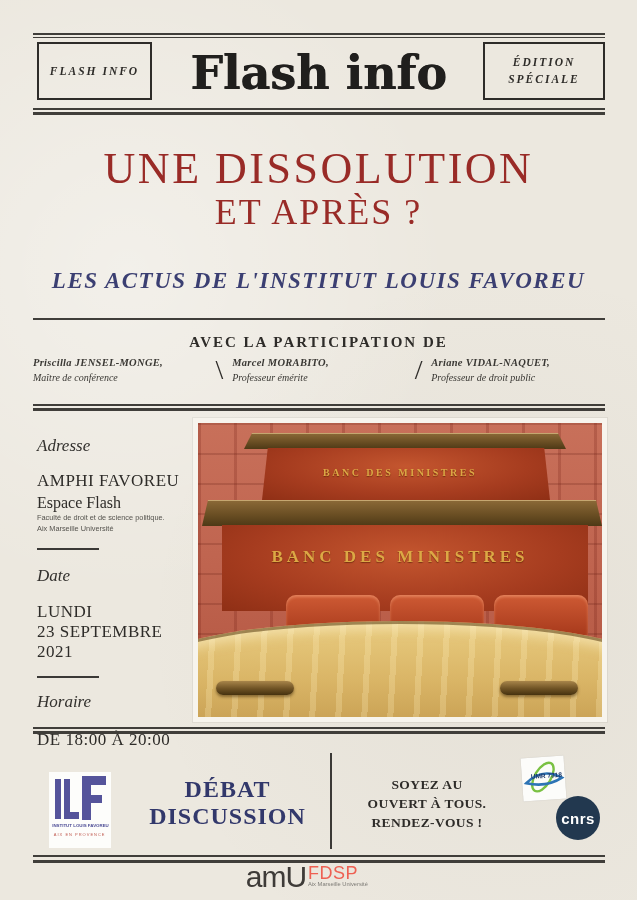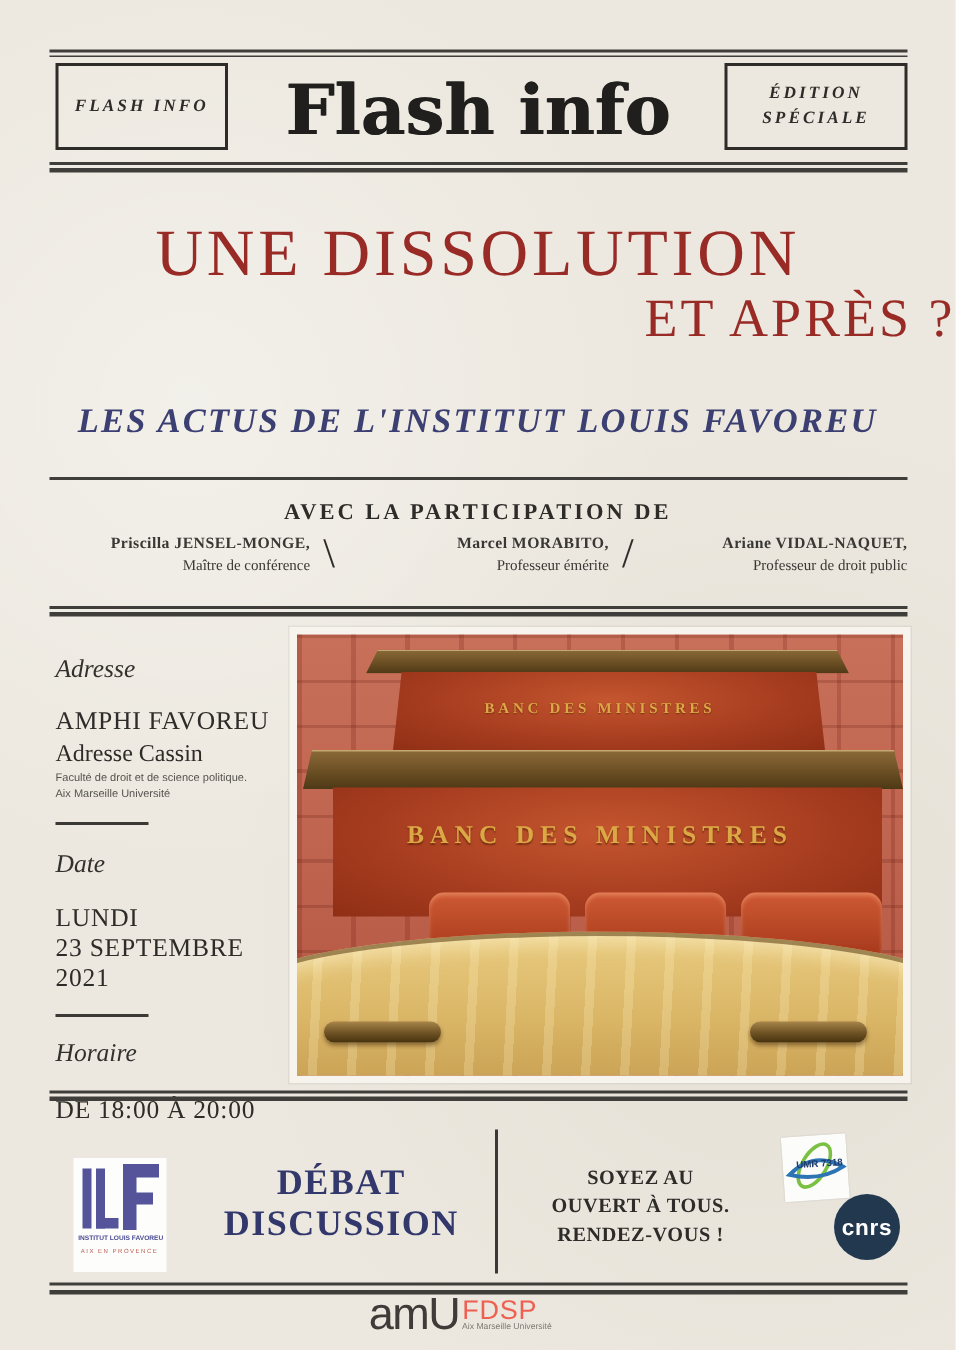--- a/index.html
+++ b/index.html
@@ -23,31 +23,31 @@
            font-style:italic; font-weight:bold; letter-spacing:2px; font-size:11.5px; line-height:17px; }
   .badge-left { left:37px; width:115px; }
   .badge-right { left:483px; width:122px; }
   .masthead-title { position:absolute; top:48px; left:0; right:0; text-align:center;
            font-family:"DejaVu Serif", serif; font-weight:bold; font-size:46px; line-height:50px;
            letter-spacing:0px; color:#201F1D; text-shadow:.6px 0 #201F1D; }
 
   
   .headline1 { position:absolute; top:143px; left:0; right:0; text-align:center;
            font-size:44px; letter-spacing:2.5px; color:#992B27; font-weight:500; }
-  .headline2 { position:absolute; top:191px; left:0; right:0; text-align:right;
+  .headline2 { position:absolute; top:191px; left:0; right:0; text-align:center;
            font-size:36px; letter-spacing:2px; color:#992B27; font-weight:500; }
   .subtitle { position:absolute; top:268px; left:0; right:0; text-align:center;
            font-style:italic; font-size:23px; letter-spacing:1.5px; color:#3B3F72; font-weight:600; }
 
   
   .part-heading { position:absolute; top:334px; left:0; right:0; text-align:center;
            font-size:15px; font-weight:600; letter-spacing:2px; }
   .part-row { position:absolute; top:354px; left:33px; right:32px; display:flex;
            justify-content:center; align-items:center; }
-  .person { width:178px; text-align:right; color:#3A3834; }
+  .person { width:178px; text-align:left; font-style:italic; color:#3A3834; }
   .person .p-name { font-size:10.5px; font-weight:bold; letter-spacing:.3px; }
   .person .p-role { font-size:10px; margin-top:4px; }
   .slash { font-size:28px; font-weight:400; color:#2E2C29; width:26px; text-align:center; }
 
   
   .details { position:absolute; left:37px; top:420px; width:152px; }
   .lbl { font-style:italic; font-size:17px; color:#33312E; }
   .venue { font-size:17px; letter-spacing:.5px; margin-top:15px; }
   .venue-sub { font-size:16px; margin-top:3px; }
   .note { font-family:"Liberation Sans", sans-serif; font-size:8px; color:#55534E;
@@ -157,21 +157,21 @@
       <div class="p-name">Ariane VIDAL-NAQUET,</div>
       <div class="p-role">Professeur de droit public</div>
     </div>
   </div>
   <div class="rule hair" style="top:404px"></div>
   <div class="rule thick" style="top:407.5px"></div>
 
   <div class="details">
     <div class="lbl" style="margin-top:16px">Adresse</div>
     <div class="venue">AMPHI FAVOREU</div>
-    <div class="venue-sub">Adresse Cassin</div>
+    <div class="venue-sub">Espace Flash</div>
     <div class="note">Faculté de droit et de science politique.</div>
     <div class="note">Aix Marseille Université</div>
     <div class="mini-rule"></div>
     <div class="lbl" style="margin-top:16px">Date</div>
     <div class="big-line" style="margin-top:16px">LUNDI</div>
     <div class="big-line">23 SEPTEMBRE</div>
     <div class="big-line">2021</div>
     <div class="mini-rule"></div>
     <div class="lbl" style="margin-top:14px">Horaire</div>
     <div class="big-line" style="margin-top:18px">DE 18:00 À 20:00</div>

